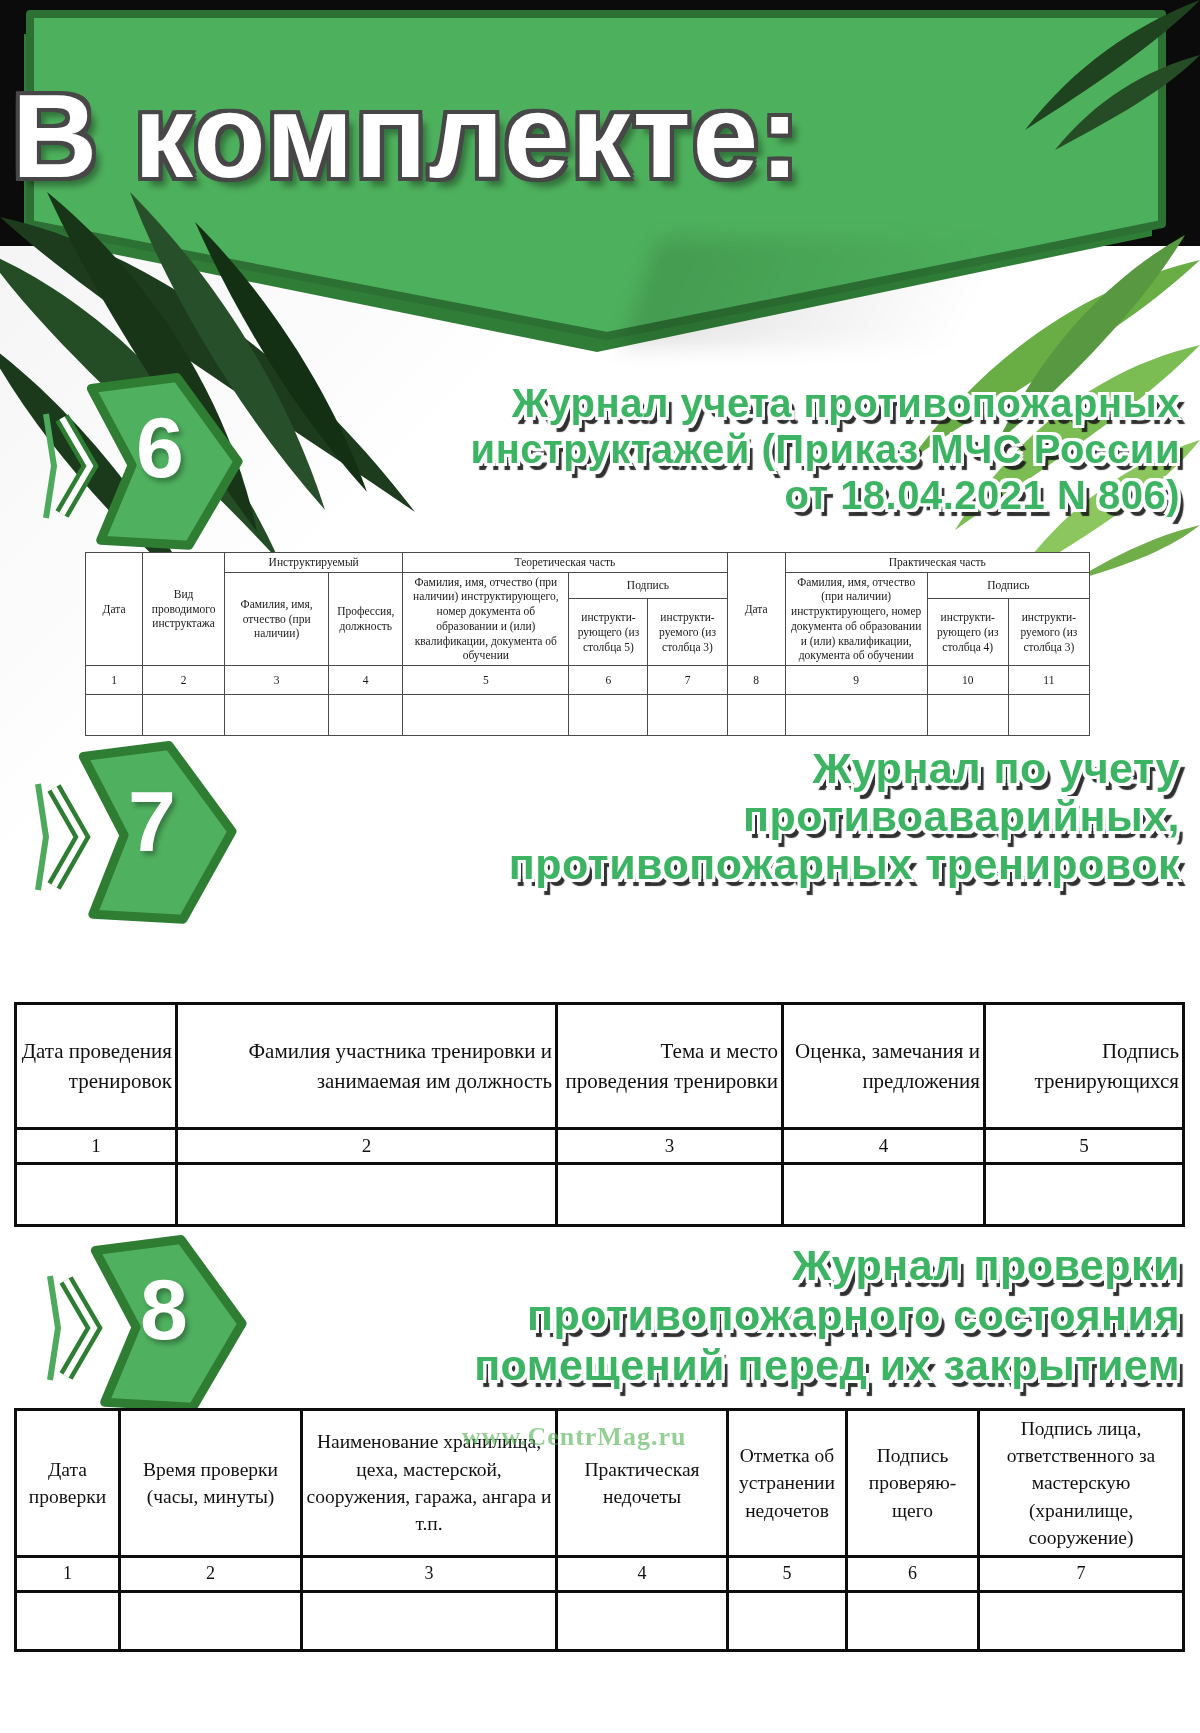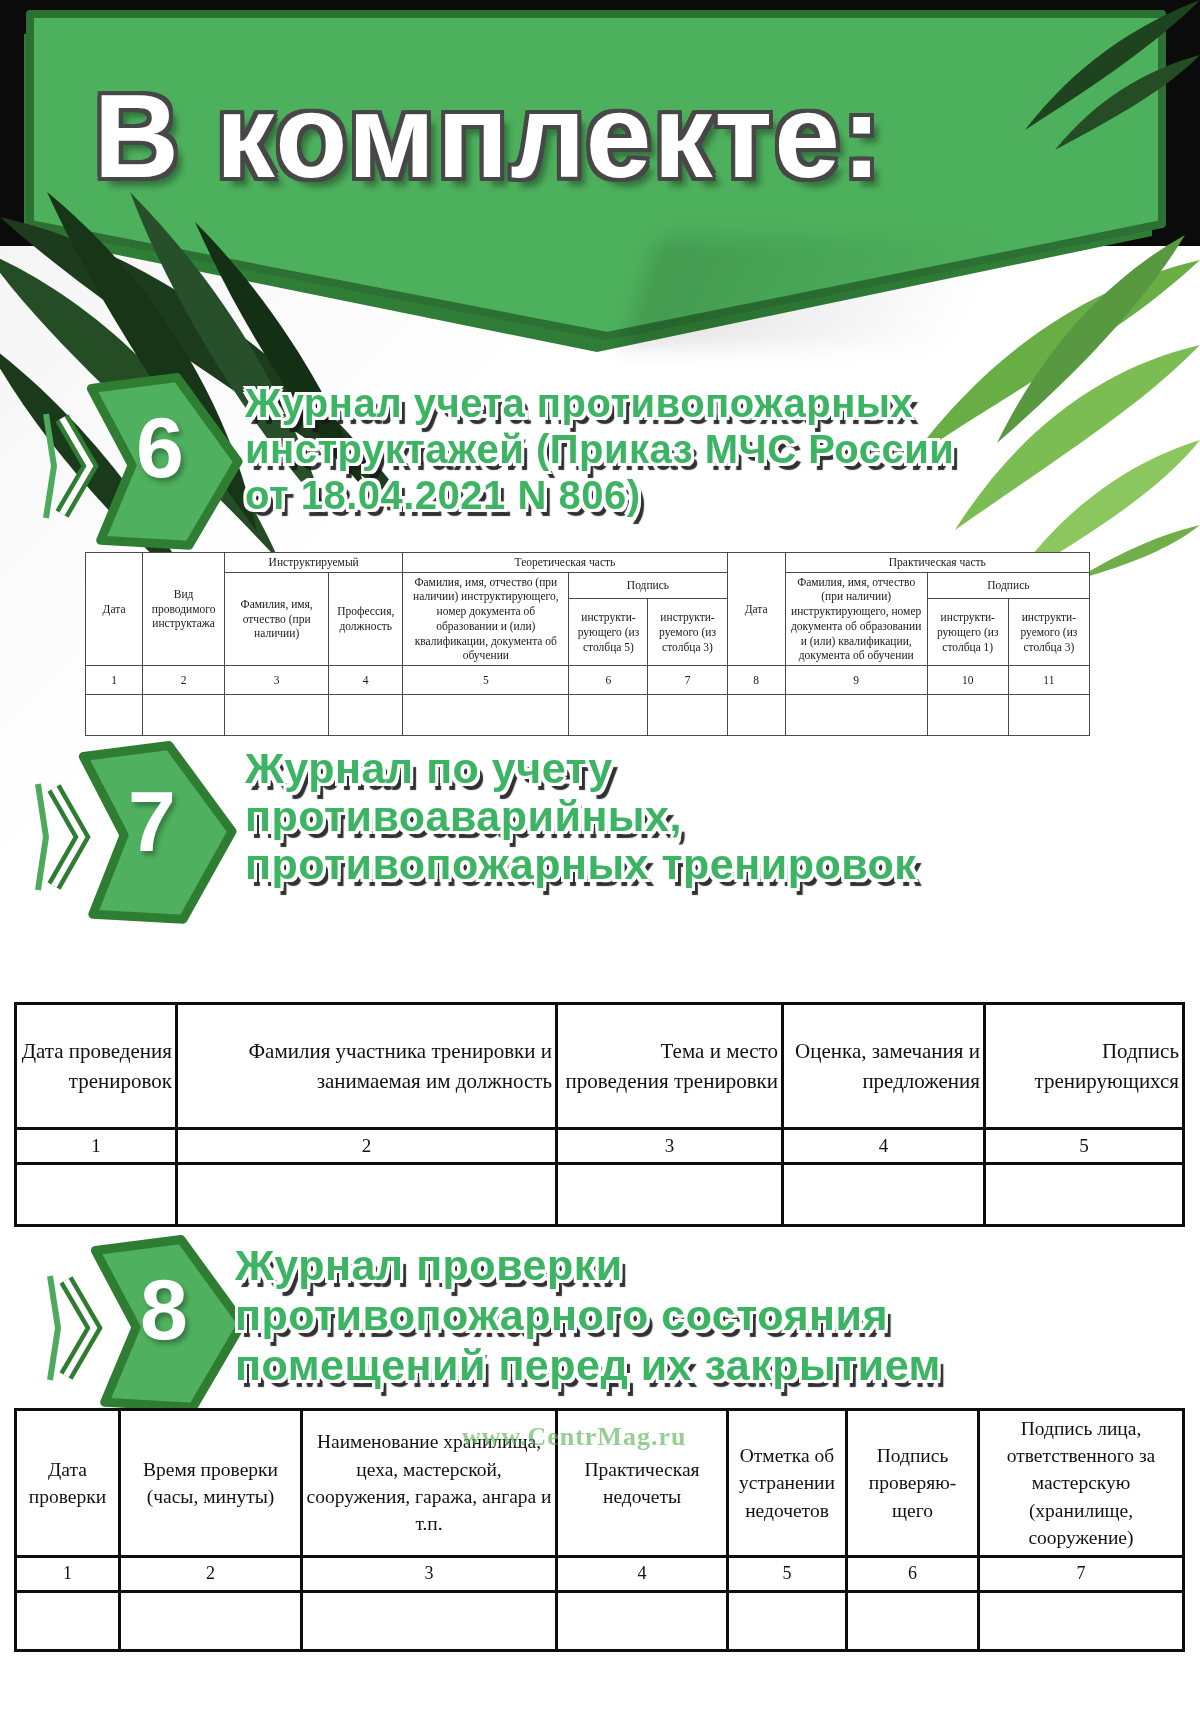--- a/index.html
+++ b/index.html
@@ -5,21 +5,21 @@
   html,body{margin:0;padding:0;background:#e9e9e9;}
   .page{
     position:relative;width:1200px;height:1733px;margin:0 auto;overflow:hidden;
     background:linear-gradient(135deg,#f1f1f1 0%,#ffffff 30%,#ffffff 100%);
     font-family:"Liberation Sans",sans-serif;
   }
   
   .top-black{position:absolute;left:0;top:0;width:1200px;height:246px;background:#0b0b0b;}
   .banner-svg{position:absolute;left:20px;top:2px;}
   .banner-title{
-    position:absolute;left:0;top:68px;width:977px;text-align:center;
+    position:absolute;left:12px;top:68px;width:977px;text-align:left;
     font-size:118px;font-weight:bold;letter-spacing:2px;color:#ffffff;
     text-shadow:-4px -4px 0 #474747,4px -4px 0 #474747,-4px 4px 0 #474747,4px 4px 0 #474747,
                  0 -4px 0 #474747,0 4px 0 #474747,-4px 0 0 #474747,4px 0 0 #474747,
                  8px 9px 6px rgba(0,0,0,.35);
   }
   .banner-soft-shadow{
     position:absolute;left:640px;top:238px;width:520px;height:110px;
     background:linear-gradient(100deg,rgba(0,0,0,.12),rgba(0,0,0,0) 65%);
     filter:blur(10px);transform:skewX(-18deg);
   }
@@ -27,21 +27,21 @@
   .leaf-svg{position:absolute;}
   
   .badge{position:absolute;width:215px;height:190px;}
   .badge svg{position:absolute;left:0;top:0;}
   .badge .num{
     position:absolute;left:62px;top:32px;width:120px;text-align:center;
     font-size:86px;font-weight:bold;color:#ffffff;text-shadow:3px 4px 5px rgba(0,0,0,.30);
   }
   
   .item-title{
-    position:absolute;text-align:left;font-weight:bold;color:#3db463;letter-spacing:.5px;
+    position:absolute;text-align:right;font-weight:bold;color:#3db463;letter-spacing:.5px;
   }
   .item-title .line{
     text-shadow:-3px -3px 0 #fff,3px -3px 0 #fff,-3px 3px 0 #fff,3px 3px 0 #fff,
                 0 -3px 0 #fff,0 3px 0 #fff,-3px 0 0 #fff,3px 0 0 #fff,
                 6px 7px 1px rgba(25,25,25,.9);
   }
   .t6{left:245px;width:935px;top:380px;font-size:40px;line-height:46px;}
   .t7{left:245px;width:935px;top:744px;font-size:43px;line-height:48px;}
   .t8{left:235px;width:945px;top:1240px;font-size:43px;line-height:50px;}
   
@@ -150,21 +150,21 @@
       <td rowspan="2">Фамилия, имя, отчество (при наличии)</td>
       <td rowspan="2">Профессия, должность</td>
       <td rowspan="2">Фамилия, имя, отчество (при наличии) инструктирующего, номер документа об образовании и (или) квалификации, документа об обучении</td>
       <td colspan="2">Подпись</td>
       <td rowspan="2">Фамилия, имя, отчество (при наличии) инструктирующего, номер документа об образовании и (или) квалификации, документа об обучении</td>
       <td colspan="2">Подпись</td>
     </tr>
     <tr>
       <td>инструкти- рующего (из столбца 5)</td>
       <td>инструкти- руемого (из столбца 3)</td>
-      <td>инструкти- рующего (из столбца 1)</td>
+      <td>инструкти- рующего (из столбца 4)</td>
       <td>инструкти- руемого (из столбца 3)</td>
     </tr>
     <tr class="nrow">
       <td>1</td>
       <td>2</td>
       <td>3</td>
       <td>4</td>
       <td>5</td>
       <td>6</td>
       <td>7</td>

